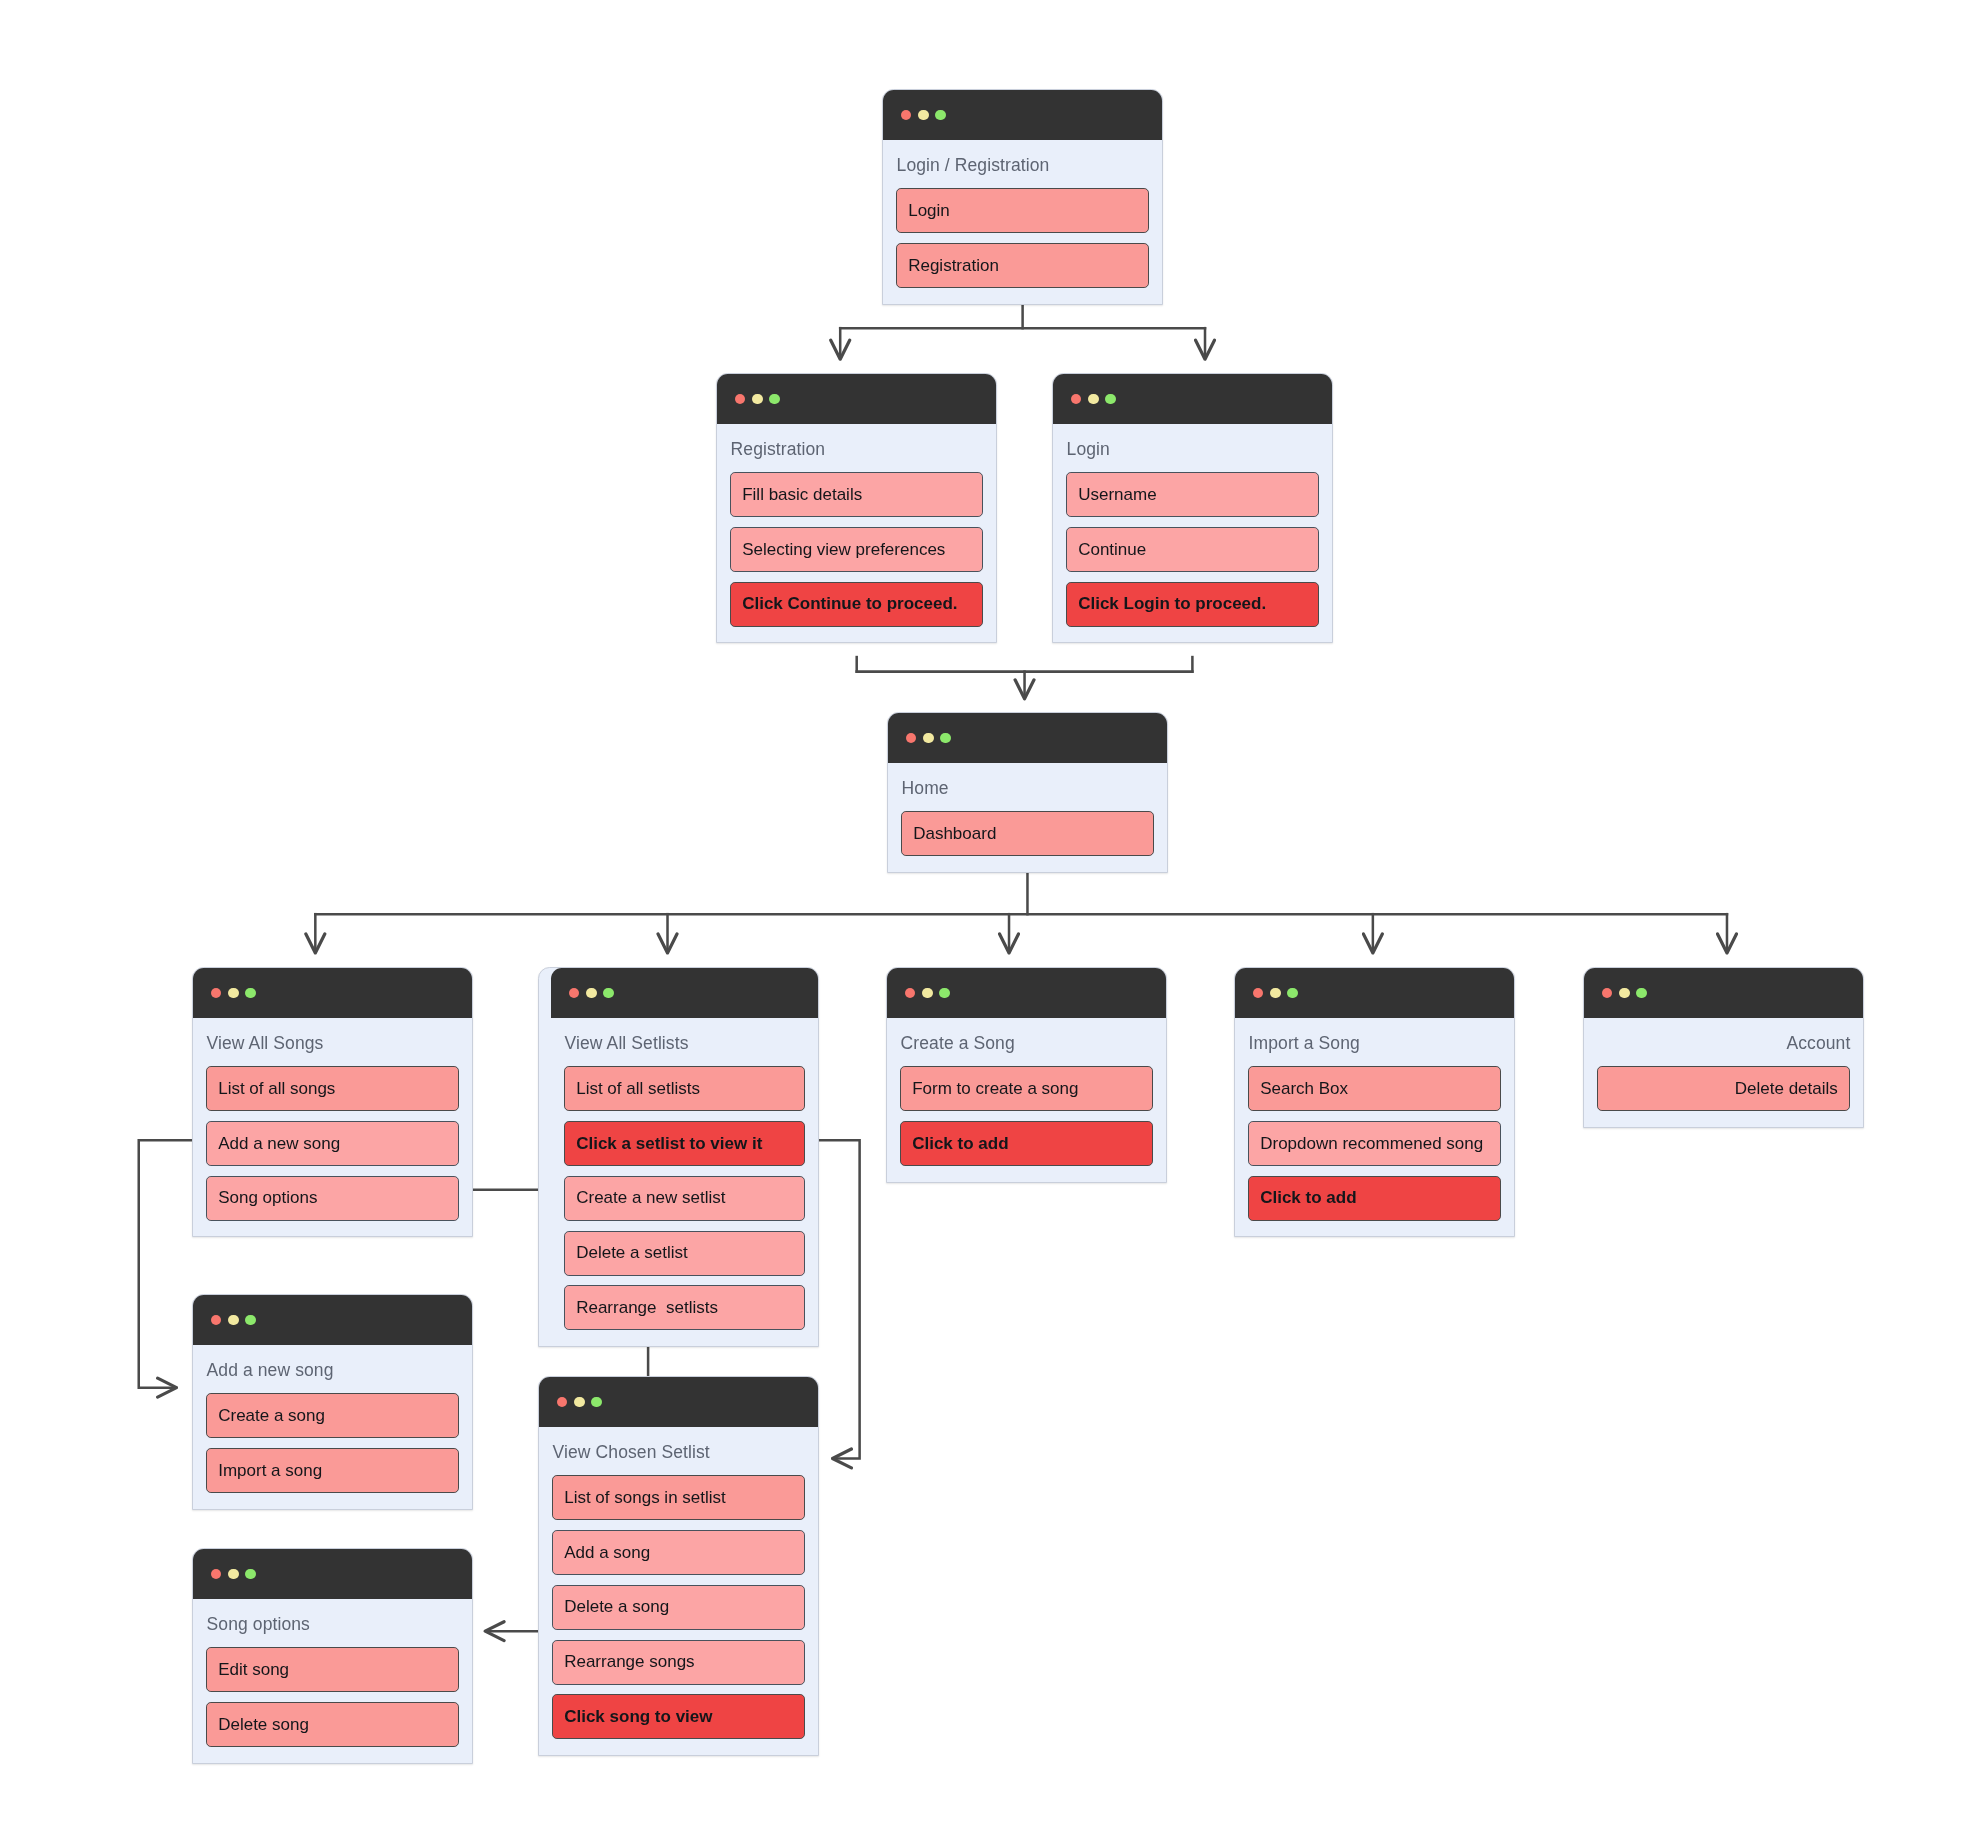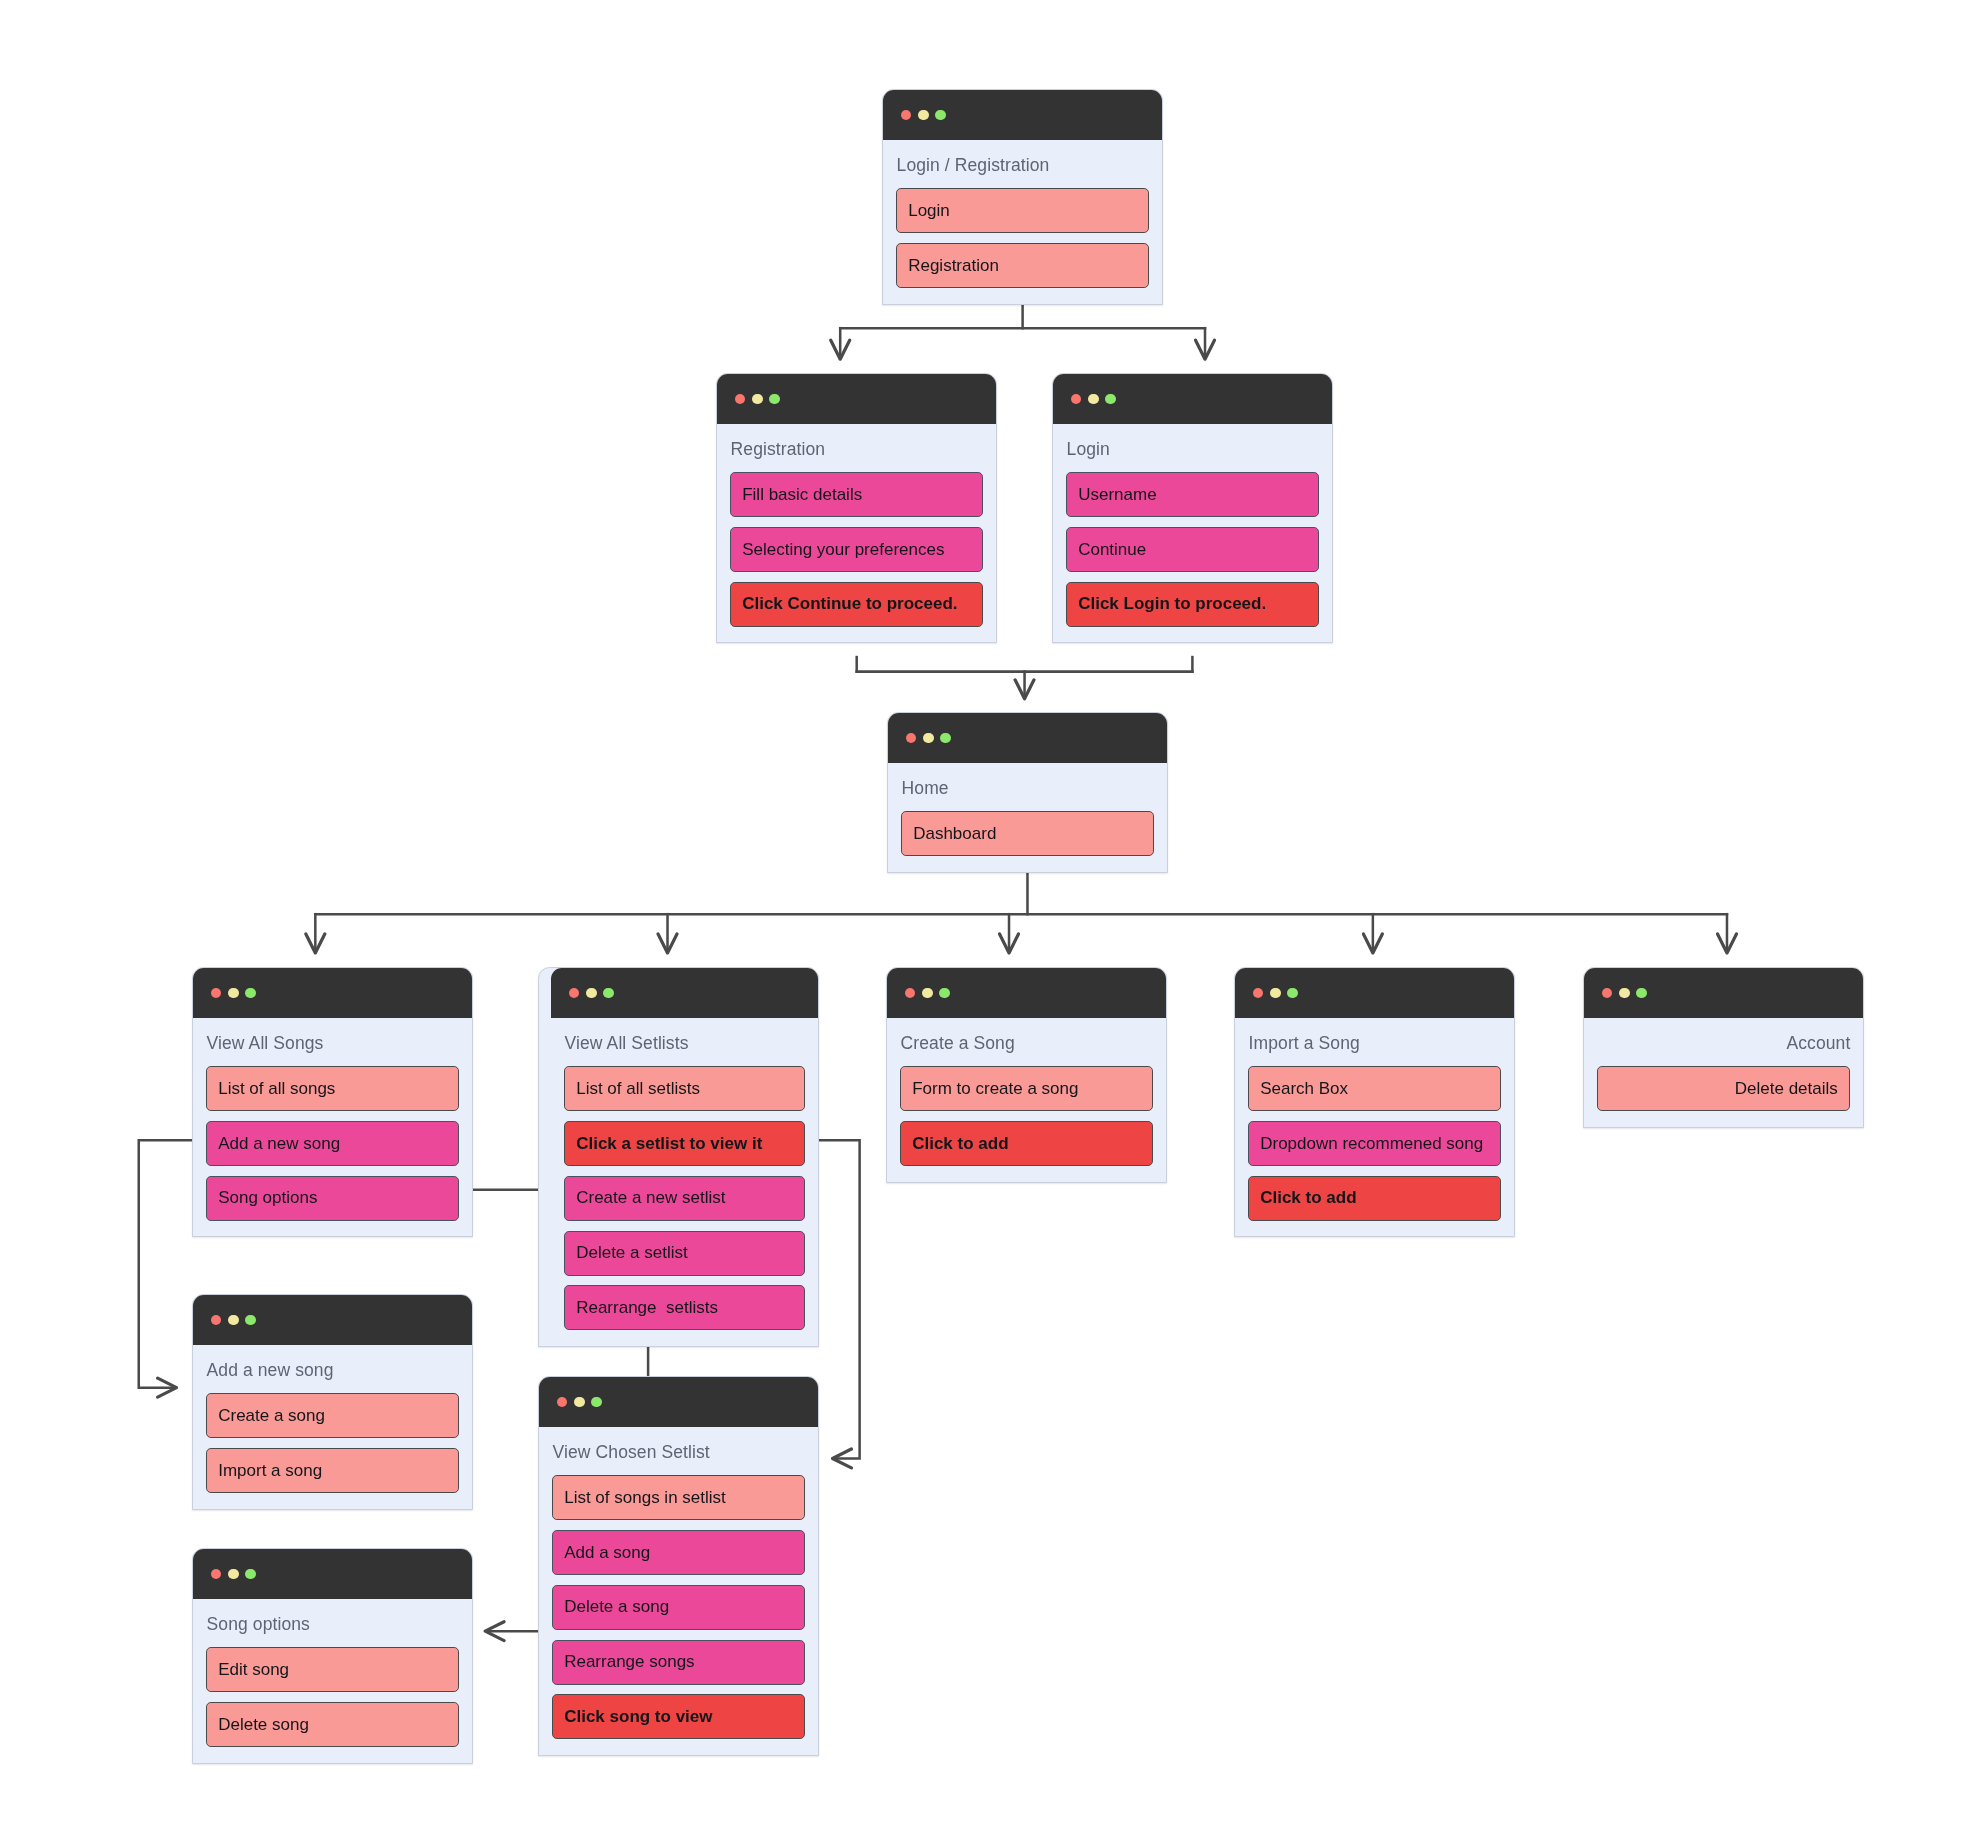--- a/index.html
+++ b/index.html
@@ -51,21 +51,21 @@
     border: 1px solid #4a4a4a;
     font-size: 17px;
     color: #14161a;
     padding: 10.7px 11.6px;
     margin-bottom: 9.7px;
     line-height: 1.28;
     white-space: pre-wrap;
   }
   .row:last-child { margin-bottom: 0; }
   .row.red   { background: #fa9a97; border-color: #4a4a4a; }
-  .row.blue  { background: #ec4899; border-color: #49525c; }
+  .row.blue  { background: #fca5a5; border-color: #49525c; }
   .row.green { background: #ef4444; border-color: #4a4a4a; font-weight: bold; }
 </style>
 </head>
 <body>
 
 <div id="stage">
 
   <svg id="connectors" viewBox="0 0 2048 1896" xmlns="http://www.w3.org/2000/svg">
     <defs>
       <marker id="arrow" viewBox="0 0 12 12" refX="10" refY="6" markerWidth="9" markerHeight="9" orient="auto-start-reverse">
@@ -114,21 +114,21 @@
     </div>
     <div class="card" style="left: 716px; top: 373px; width: 281px;">
       <div class="titlebar">
         <span class="dot red"></span>
         <span class="dot yellow"></span>
         <span class="dot green"></span>
       </div>
       <div class="body">
         <div class="card-title">Registration</div>
         <div class="row blue">Fill basic details</div>
-        <div class="row blue">Selecting your preferences</div>
+        <div class="row blue">Selecting view preferences</div>
         <div class="row green">Click Continue to proceed.</div>
       </div>
     </div>
     <div class="card" style="left: 1052px; top: 373px; width: 281px;">
       <div class="titlebar">
         <span class="dot red"></span>
         <span class="dot yellow"></span>
         <span class="dot green"></span>
       </div>
       <div class="body">

